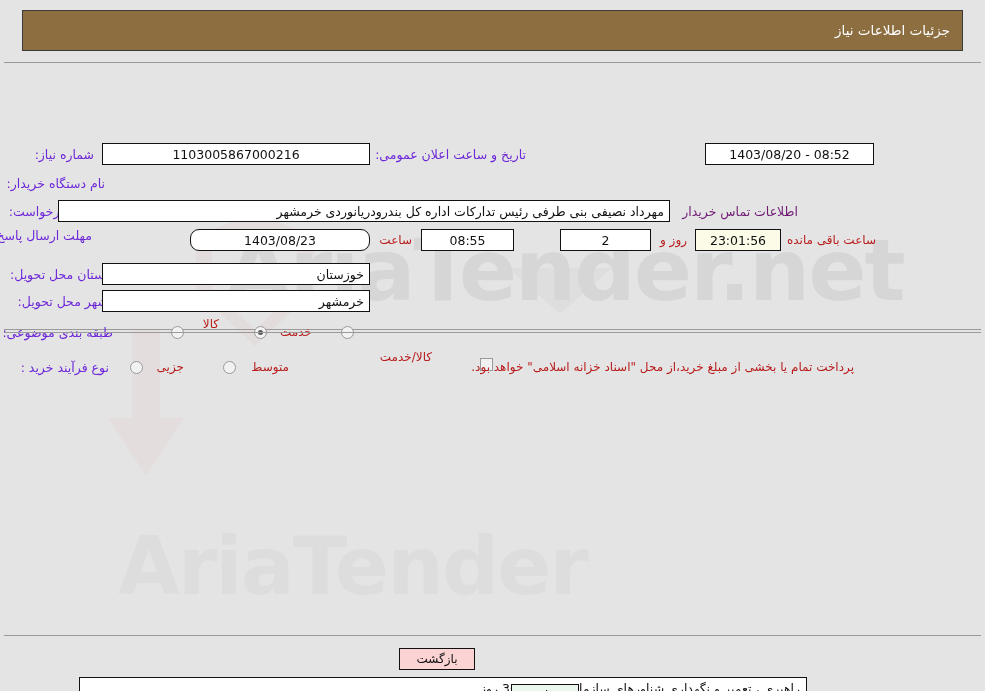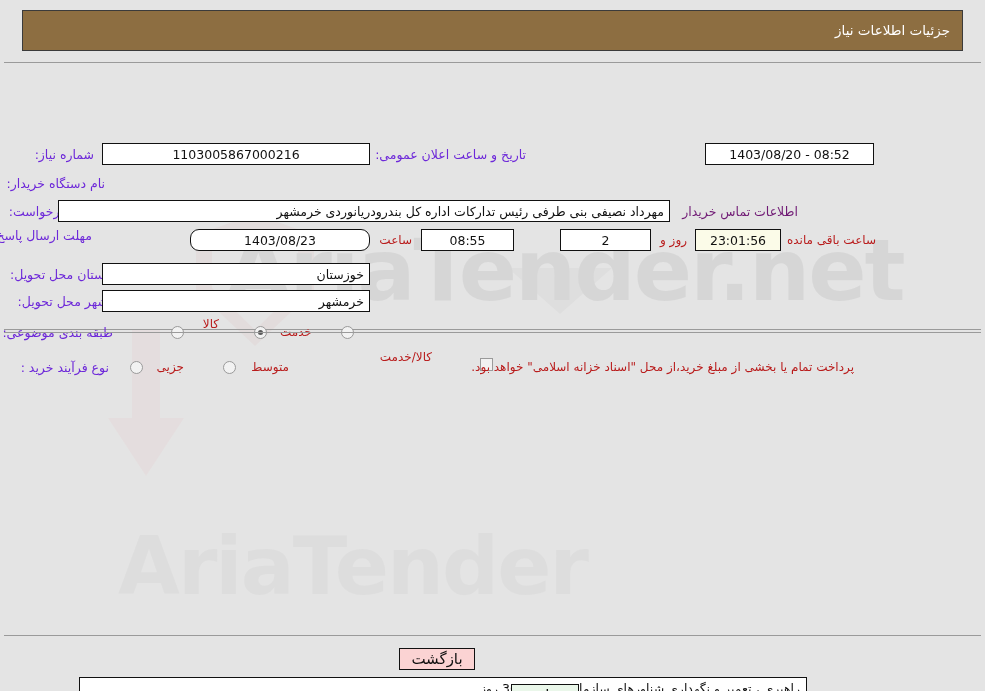--- a/index.html
+++ b/index.html
@@ -112,21 +112,21 @@
   .ta{
     position:absolute;background:#ffffff;border:1px solid #111;
     box-sizing:border-box;font-size:12.5px;color:#111;
     padding:2px 6px 0 6px;line-height:18px;overflow:hidden;
   }
   .ta .ln{display:block;text-align:right;white-space:nowrap;}
 
   
   .btn{
     position:absolute;border:1px solid #111;box-sizing:border-box;
-    font-size:15px;color:#111;text-align:right;
+    font-size:12px;color:#111;text-align:right;
     display:flex;align-items:center;justify-content:center;cursor:pointer;
   }
   .btn.print{background:#eaf7ea;}
   .btn.back{background:#fbd3d3;}
 </style>
 </head>
 <body>
 
 <div class="watermark">
   <div class="wm-shield"></div>

